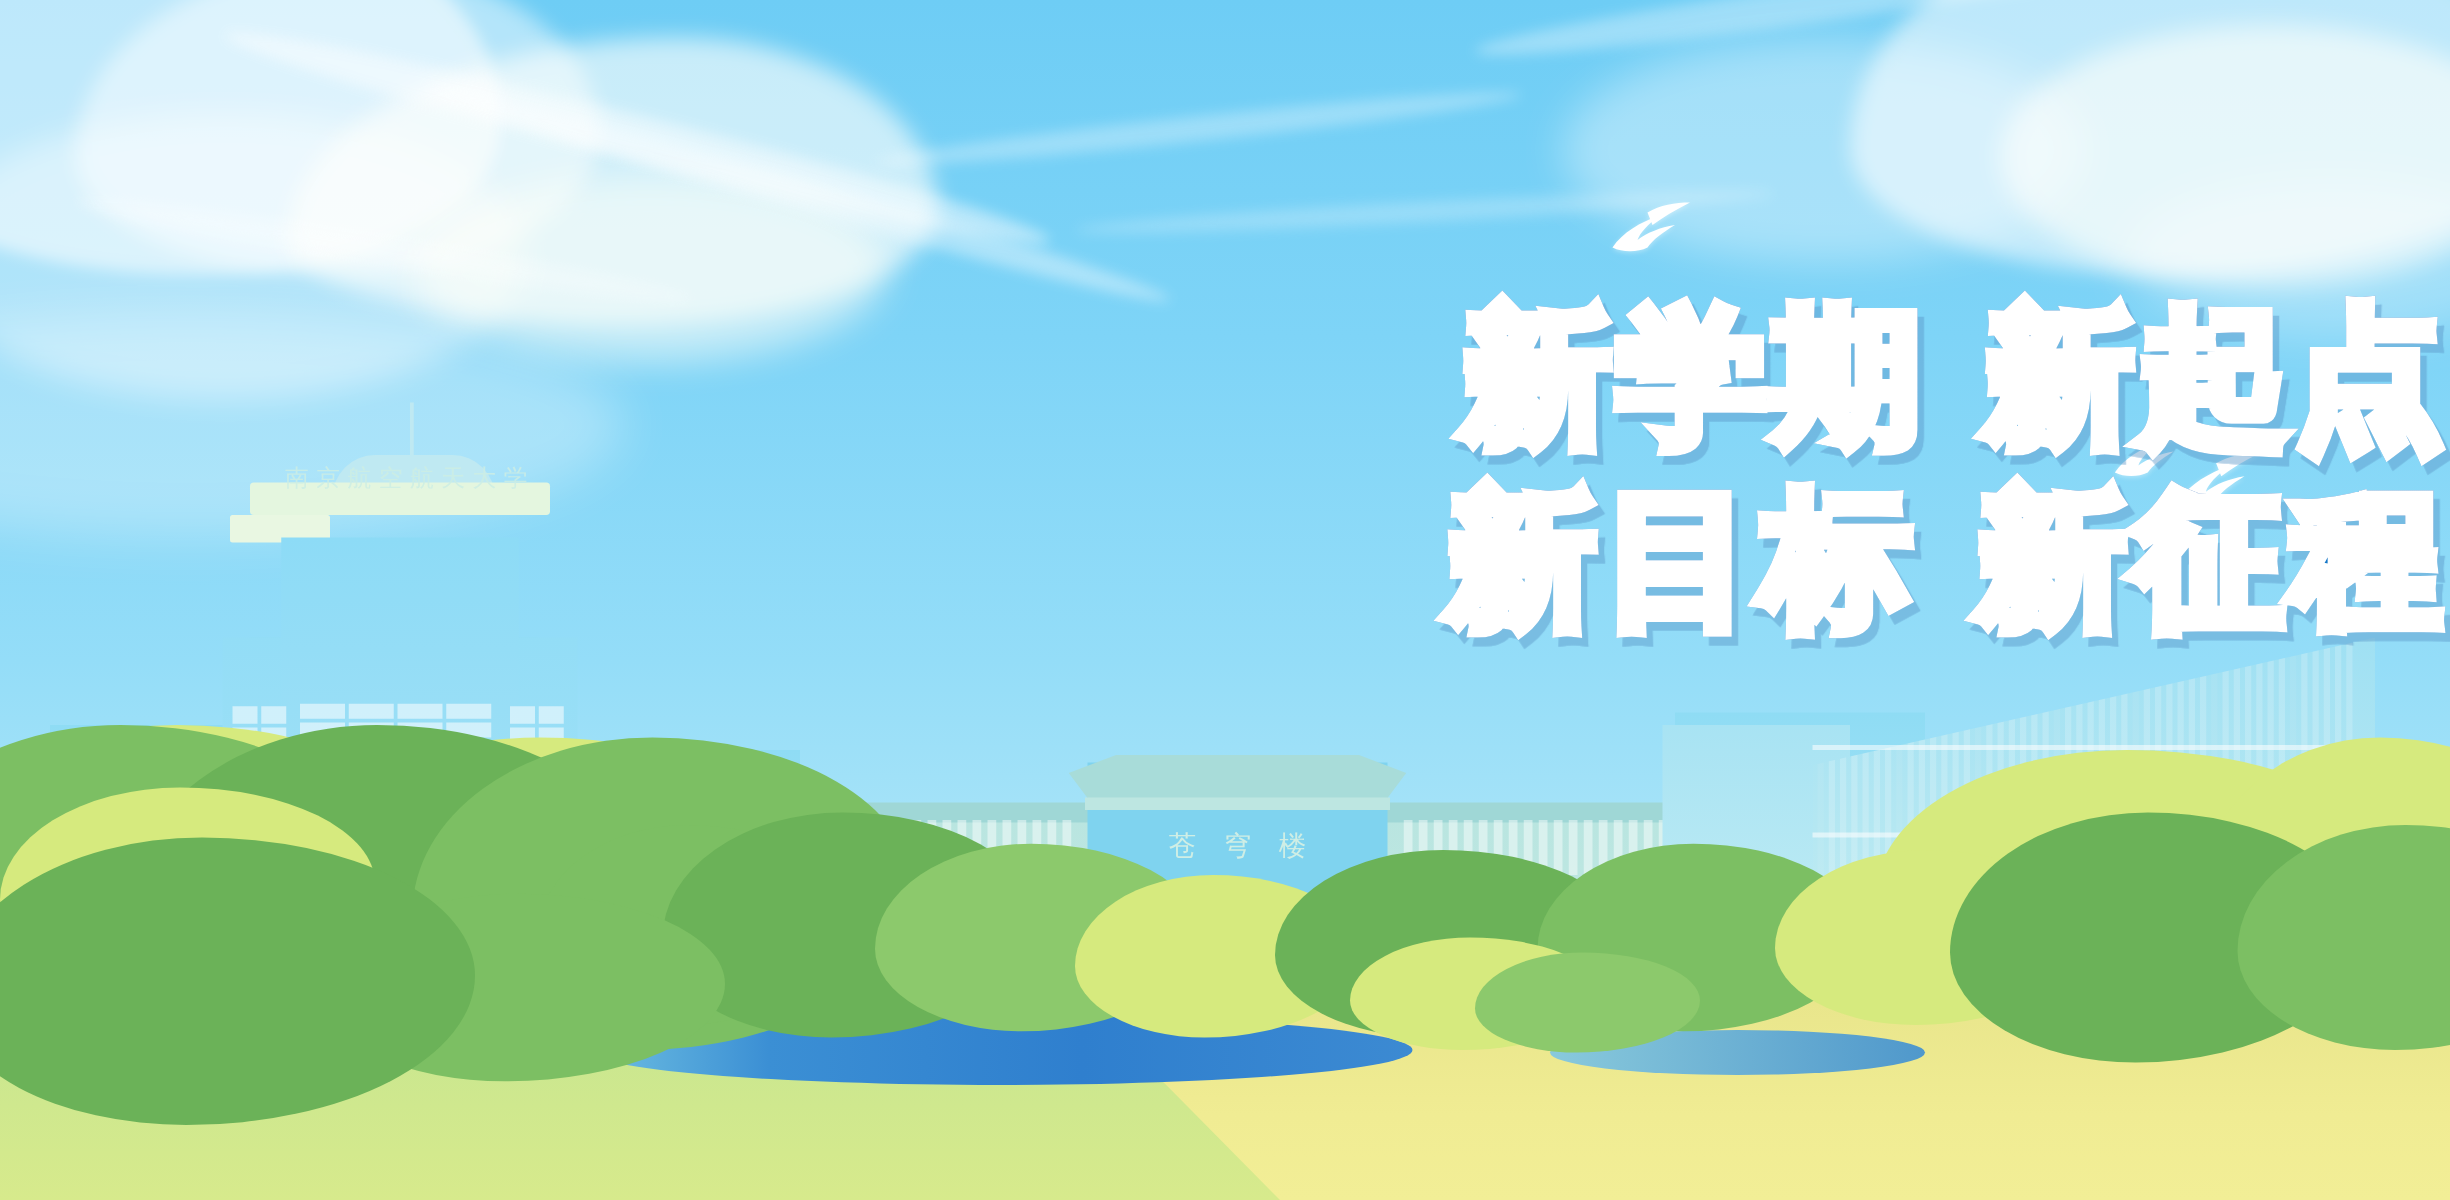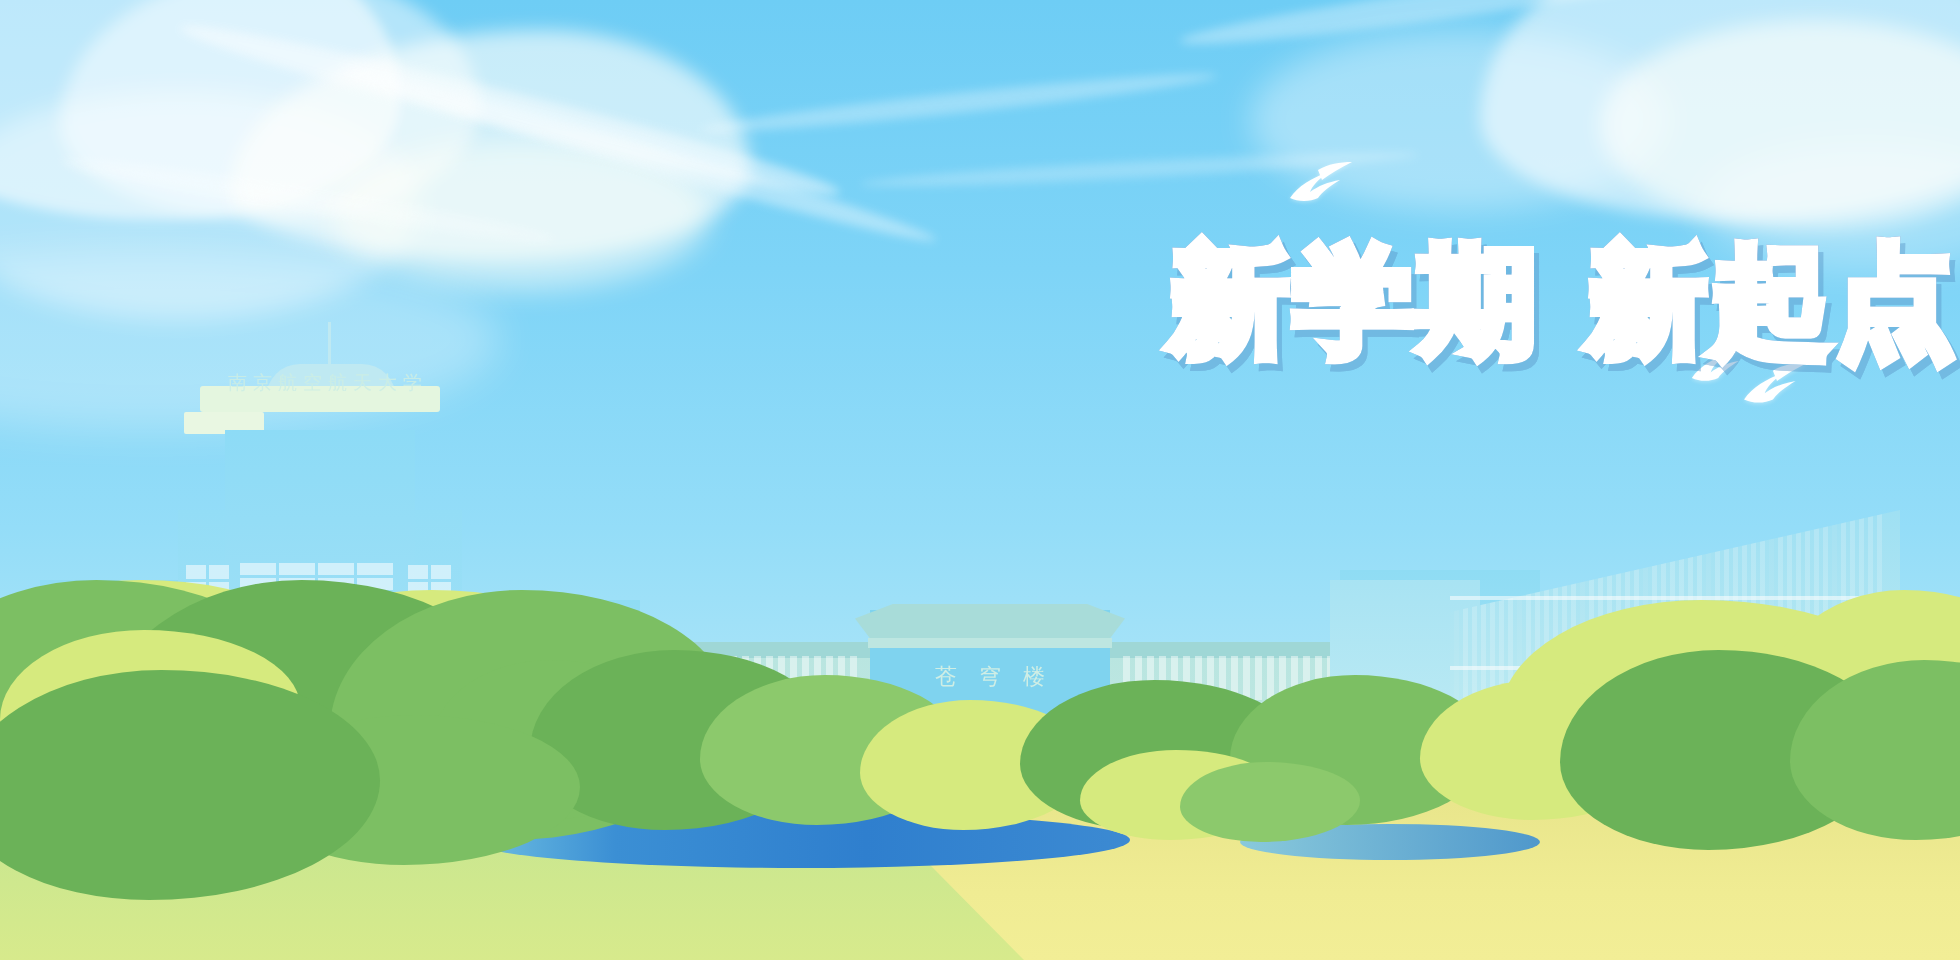--- a/index.html
+++ b/index.html
@@ -581,15 +581,16 @@
     <div class="blob tree-green" style="left:1790px; bottom:120px; width:280px; height:180px;"></div>
 
     <div class="blob tree-lime" style="left:1080px; bottom:120px; width:200px; height:90px;"></div>
     <div class="blob tree-mid" style="left:1180px; bottom:118px; width:180px; height:80px;"></div>
     <div class="blob tree-green" style="left:260px;  bottom:95px;  width:320px; height:150px;"></div>
     <div class="blob tree-dgreen" style="left:-40px;  bottom:60px;  width:420px; height:230px;"></div>
   </div>
 
   <div class="headline">
     <span class="line l1"><span>新学期</span><span class="gap"></span><span>新起点</span></span>
+    <span class="line l2"><span>新目标</span><span class="gap"></span><span>新征程</span></span>
   </div>
 
 </div>
 
 </body></html>

